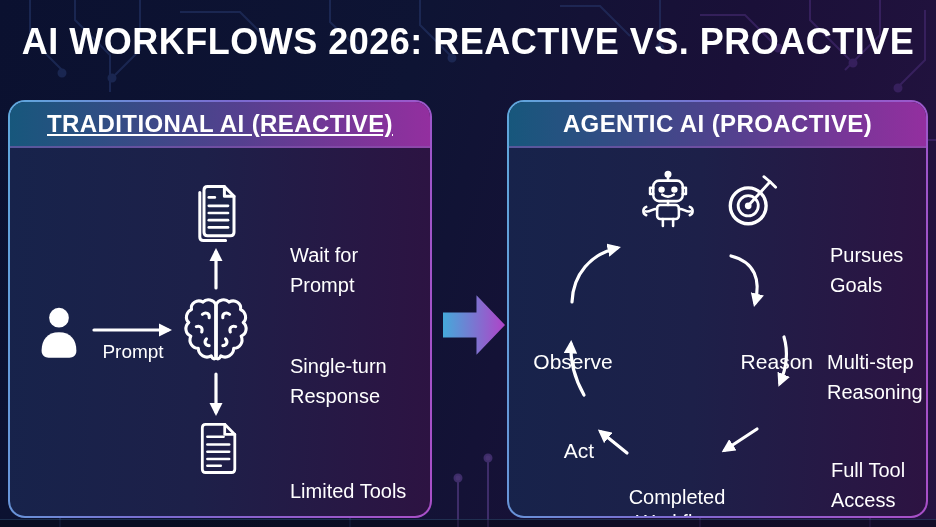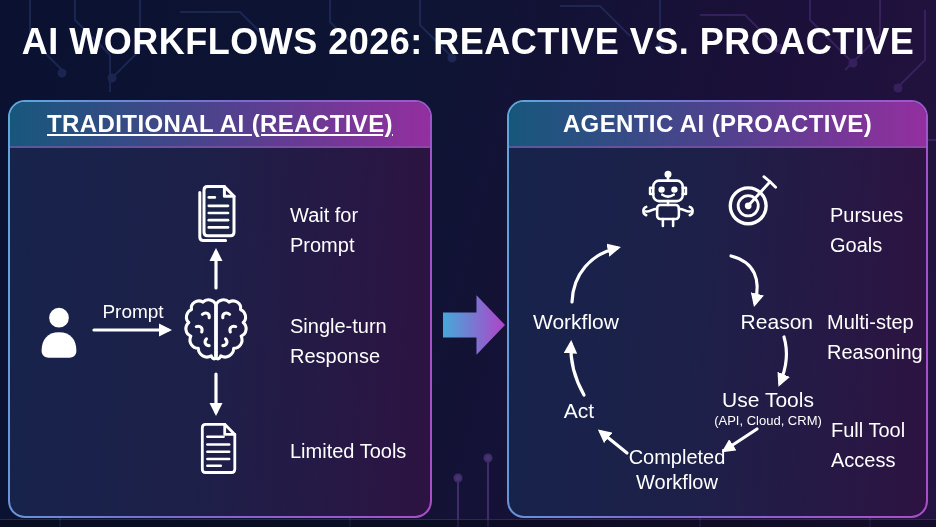--- a/index.html
+++ b/index.html
@@ -16,21 +16,21 @@
   .panel.right { left:507px; width:421px; }
   .panel-inner { width:100%; height:100%; border-radius:15px; overflow:hidden;
                  background:linear-gradient(92deg,#17234b 0%,#1d2049 45%,#2d1342 100%); }
   .panel-header { height:46px; display:flex; align-items:center; justify-content:center;
                   background:linear-gradient(90deg,#17577c 0%,#55408f 55%,#932f9f 100%);
                   border-bottom:2px solid rgba(140,90,180,.55);
                   font-size:24px; font-weight:700; letter-spacing:.4px; color:#fff; }
   .panel-body { position:relative; height:calc(100% - 46px); }
   .abs { position:absolute; }
   .flow-svg { position:absolute; inset:0; width:100%; height:100%; }
-  .lbl { font-size:20px; line-height:30px; color:#fff; }
+  .lbl { font-size:20px; line-height:30px; color:#fff;margin-top:40px; }
   .ml { white-space:pre-line; }
   .ctr { text-align:center; }
   .small { font-size:13px; line-height:15px; }
   .transition-arrow { position:absolute; left:443px; top:294px; width:62px; height:62px; z-index:2;
       background:linear-gradient(90deg,#45a9da,#b043c8);
       clip-path:polygon(0 30%,54% 30%,54% 2%,100% 50%,54% 98%,54% 70%,0 70%); }
   .bottom-strip { position:absolute; left:0; right:0; bottom:0; height:8px; z-index:1;
       background:rgba(4,7,18,.5); border-top:1px solid rgba(90,150,210,.25); }
   svg.icon { display:block; }
 </style>
@@ -205,26 +205,22 @@
         <svg class="abs icon" style="left:214px; top:27px;" width="56" height="56" viewBox="0 0 100 100">
           <g stroke="#fff" stroke-linecap="round" stroke-linejoin="round" fill="none">
             <circle cx="45" cy="55" r="32" stroke-width="6"></circle>
             <circle cx="45" cy="55" r="18" stroke-width="5"></circle>
             <circle cx="45" cy="55" r="6" fill="#fff" stroke="none"></circle>
             <line x1="45" y1="55" x2="84" y2="12" stroke-width="5"></line>
             <path d="M73,3 L84,12 L94,22" stroke-width="5"></path>
           </g>
         </svg>
 
-        <div class="abs lbl ctr" style="left:24px; top:159px; width:80px; font-size:21px;">Workflow</div>
+        <div class="abs lbl ctr" style="left:24px; top:159px; width:80px; font-size:21px;">Observe</div>
         <div class="abs lbl ctr" style="left:230px; top:159px; width:74px; font-size:21px;text-align:right;">Reason</div>
-        <div class="abs ctr" style="left:189px; top:241px; width:140px;">
-          <div class="lbl" style="font-size:21px; line-height:22px;">Use Tools</div>
-          <div class="small" style="margin-top:2px;">(API, Cloud, CRM)</div>
-        </div>
         <div class="abs lbl ctr" style="left:48px; top:248px; width:44px; font-size:21px;">Act</div>
         <div class="abs lbl ml ctr" style="left:98px; top:297px; width:140px; font-size:20px; line-height:25px;">Completed
 Workflow</div>
 
         <div class="abs lbl ml" style="left:321px; top:52px;">Pursues
 Goals</div>
         <div class="abs lbl ml" style="left:318px; top:159px;">Multi-step
 Reasoning</div>
         <div class="abs lbl ml" style="left:322px; top:267px;">Full Tool
 Access</div>

